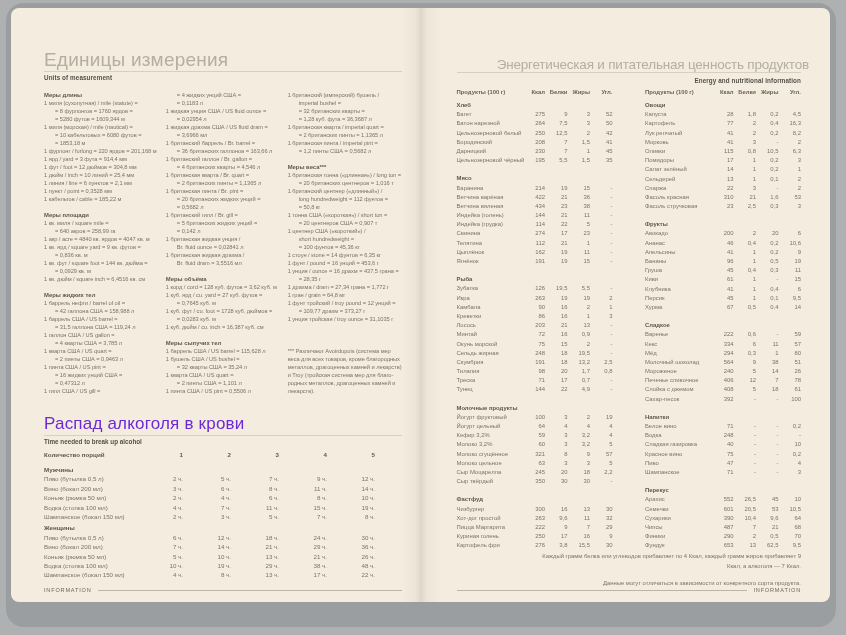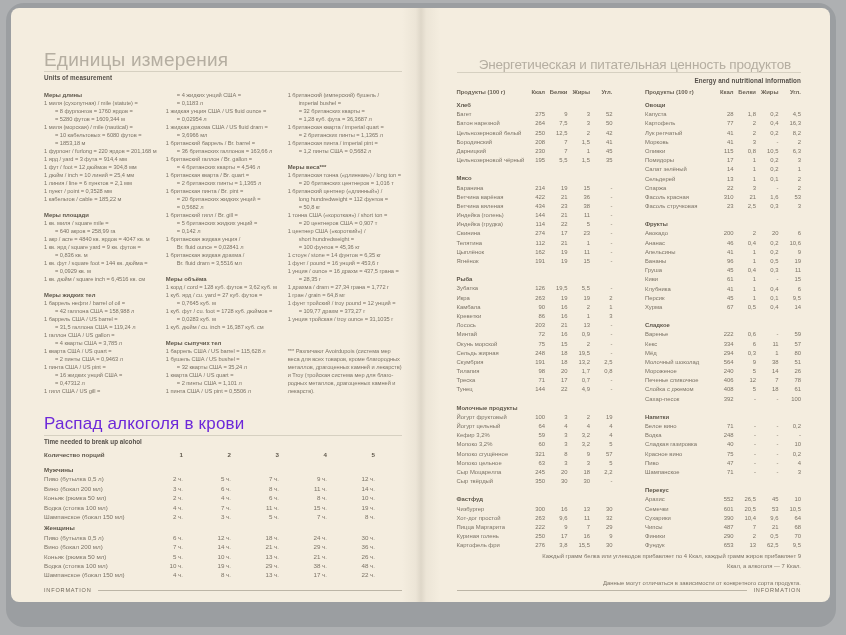--- a/index.html
+++ b/index.html
@@ -12,21 +12,21 @@
           background:#f4eddf;border-radius:8px;display:flex;overflow:hidden}
   .page{position:relative;flex:1;height:100%}
   .gutter{position:absolute;top:0;bottom:0;left:50%;width:38px;transform:translateX(-50%);
           background:linear-gradient(90deg,rgba(109,100,84,0) 0%,rgba(109,100,84,0.06) 36%,
           rgba(109,100,84,0.16) 50%,rgba(109,100,84,0.06) 64%,rgba(109,100,84,0) 100%);
           pointer-events:none}
 
   
   .page-title{position:absolute;top:42px;left:33px;right:19px;font-size:19px;line-height:20px;
               color:#b5aea1;letter-spacing:0.2px;white-space:nowrap}
-  .page.right .page-title{left:36px;right:39px;top:47px;font-size:13.5px;
+  .page.right .page-title{left:36px;right:21px;top:47px;font-size:13.5px;
               letter-spacing:-0.2px;text-align:right}
   .rule{position:absolute;height:1px;background:#d6d0c1;left:33px;right:19px}
   .title-rule{top:63px}
   .page.right .title-rule{left:36px;right:29px;top:64px}
   .subtitle{position:absolute;left:33px;right:19px;top:66px;font-size:6.3px;font-weight:700;
             color:#55504a;letter-spacing:0.1px}
   .page.right .subtitle{left:36px;right:29px;top:69px;text-align:right}
 
   
   .units-cols{position:absolute;top:83px;left:33px;right:19px;display:grid;

